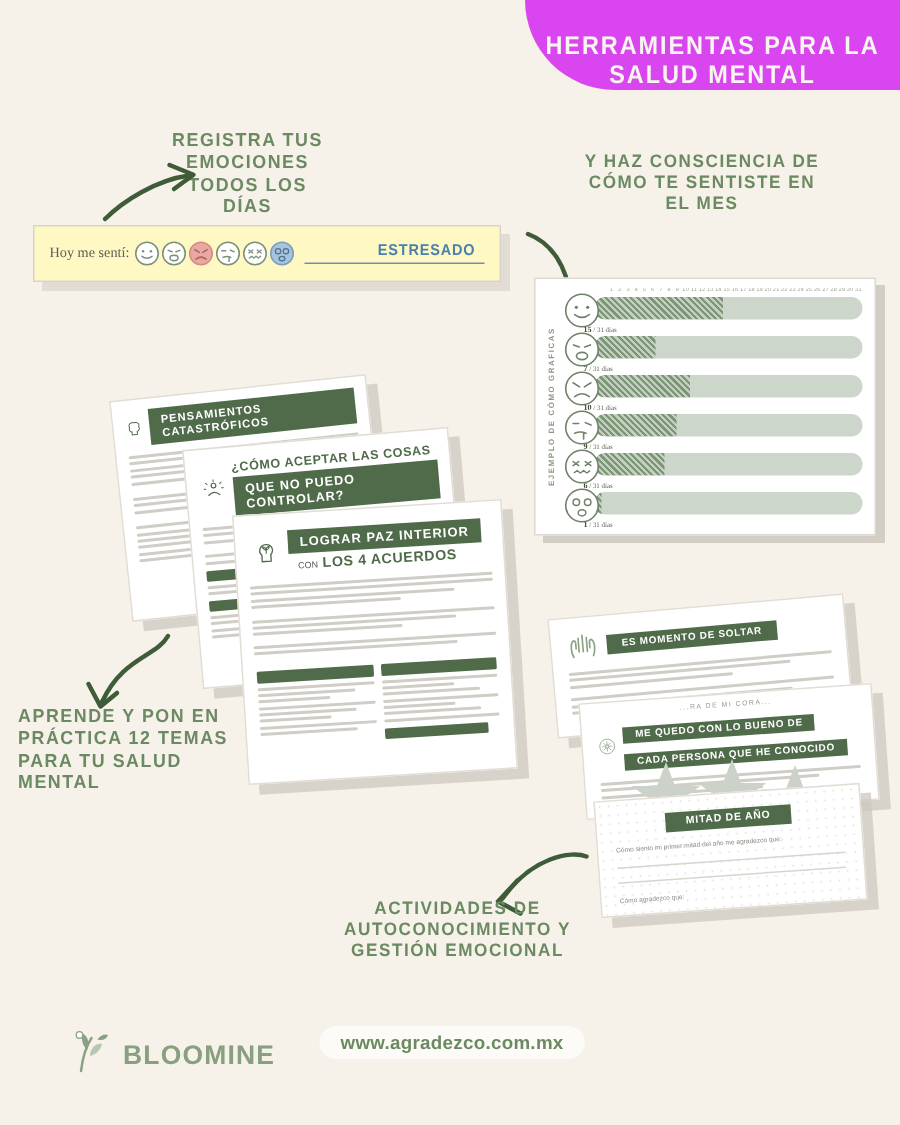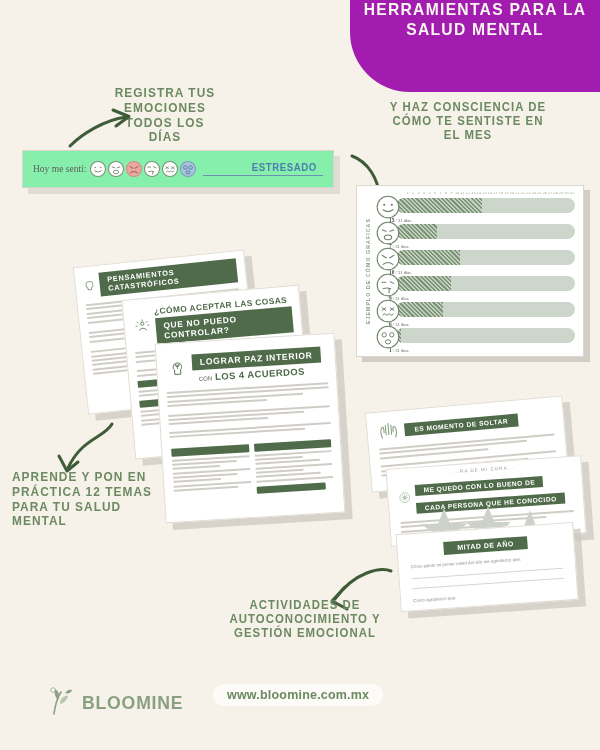--- a/index.html
+++ b/index.html
@@ -13,25 +13,25 @@
     position: relative;
     width: 600px; height: 750px;
     background: #f6f1e9;
     overflow: hidden;
   }
 
   
   .header-shape {
     position: absolute;
     top: 0; right: 0;
-    width: 250px; height: 92px;
-    background: #a21caf;
+    width: 250px; height: 60px;
+    background: #d946ef;
     border-bottom-left-radius: 60px;
     display: flex;
-    align-items: flex-start;
+    align-items: flex-end;
     justify-content: center;
   }
   .header-title {
     color: #f8f5ee;
     font-size: 17px;
     font-weight: bold;
     line-height: 1.15;
     letter-spacing: 1.4px;
     text-align: center;
     text-transform: uppercase;
@@ -57,21 +57,21 @@
   #callout-actividades { left: 205px; top: 598px; width: 200px; font-size: 12px; }
 
   
   .arrow { position: absolute; }
 
   
   #tracker-card {
     position: absolute;
     left: 22px; top: 150px;
     width: 312px; height: 38px;
-    background: #86efac;
+    background: #fef9c3;
     border: 1px solid #d9d4cb;
     box-shadow: 6px 6px 0 0 rgba(208,203,194,0.55);
     display: flex;
     align-items: center;
     padding: 0 10px;
   }
   #tracker-label {
     font-size: 9.5px;
     color: #5e5e58;
     font-family: "Liberation Serif", serif;
@@ -709,15 +709,15 @@
     <svg width="34" height="34" viewBox="0 0 34 34" style="margin-bottom:-4px;">
       <path d="M10 30 C11 22 13 14 17 8" stroke="#8aa183" stroke-width="1.6" fill="none" stroke-linecap="round"></path>
       <path d="M14 16 C11 13 10 9 11 5 C15 7 16 12 14 16 Z" fill="#8aa183"></path>
       <path d="M16 20 C20 19 23 16 24 12 C20 11 16 15 16 20 Z" fill="#b6c6af"></path>
       <path d="M21 9 C23 6 26 5 28 6 C27 9 24 10 21 9 Z" fill="#8aa183"></path>
       <circle cx="9" cy="6" r="2.2" fill="#ffffff" stroke="#8aa183" stroke-width="0.8"></circle>
     </svg>
     <div id="logo-text">BLOOMINE</div>
   </div>
 
-  <div id="url-pill">www.bloomine.com.mx</div>
+  <div id="url-pill">www.agradezco.com.mx</div>
 
 </div>
 
 </body></html>

